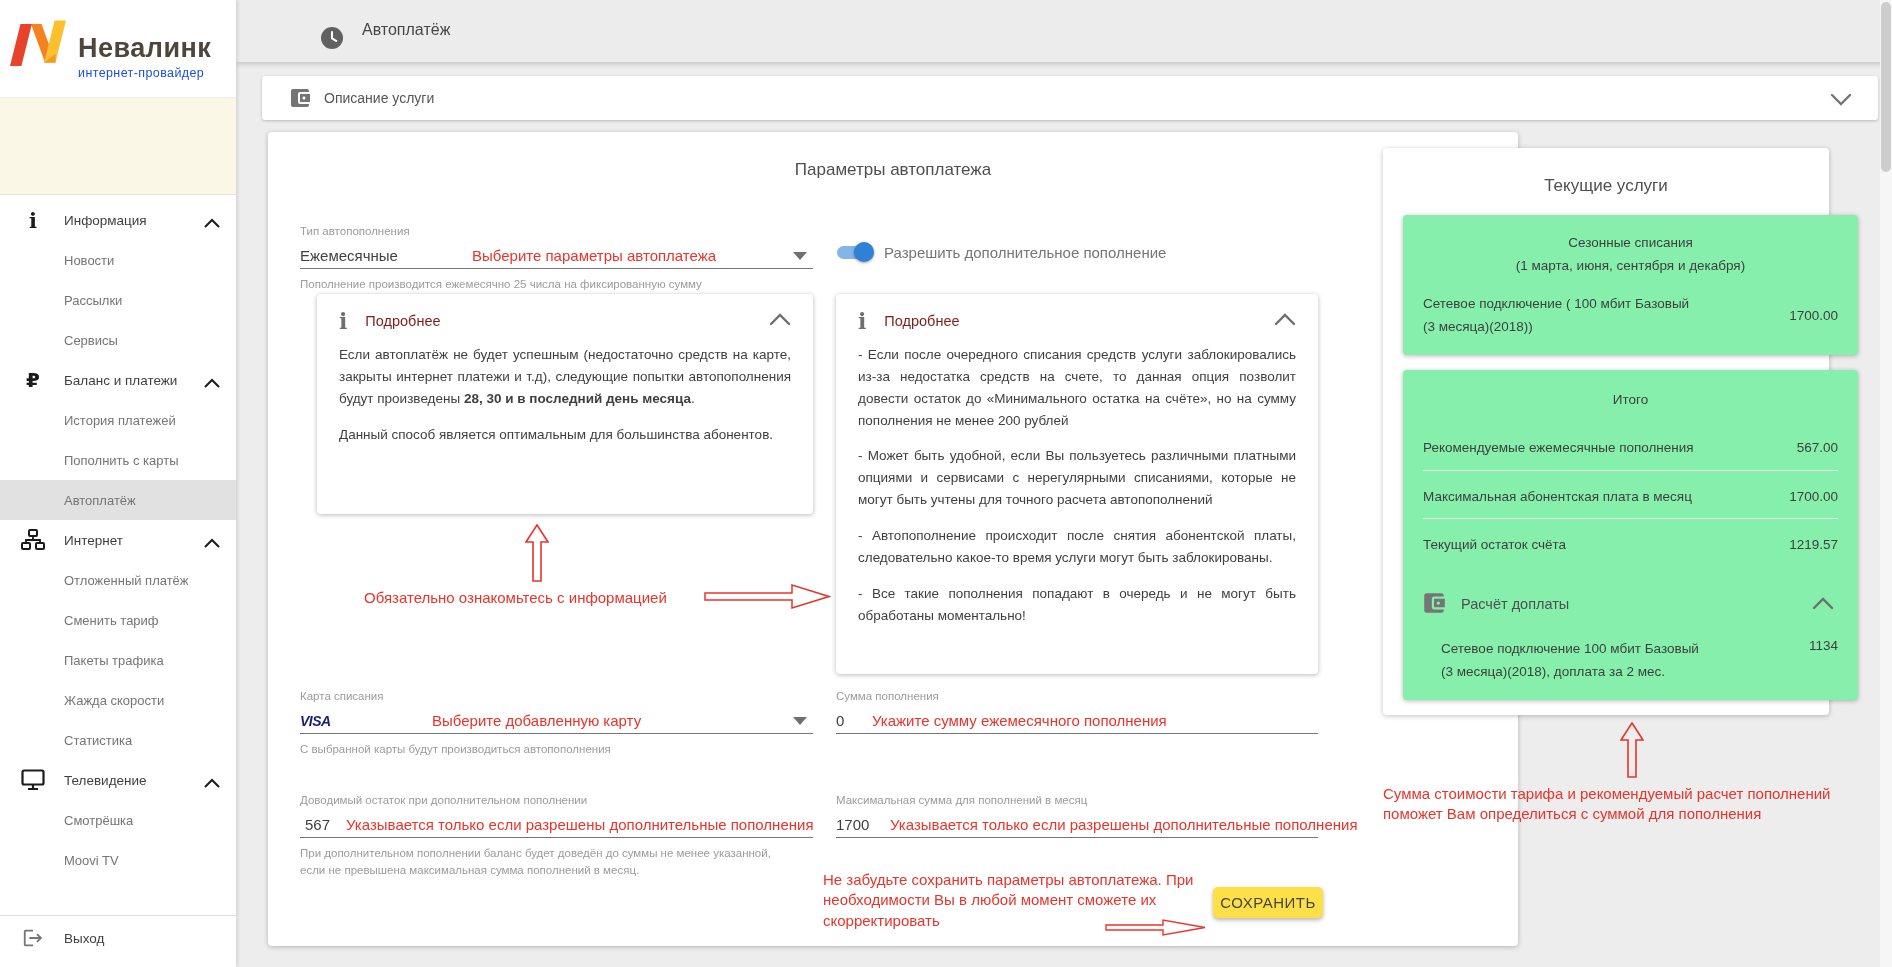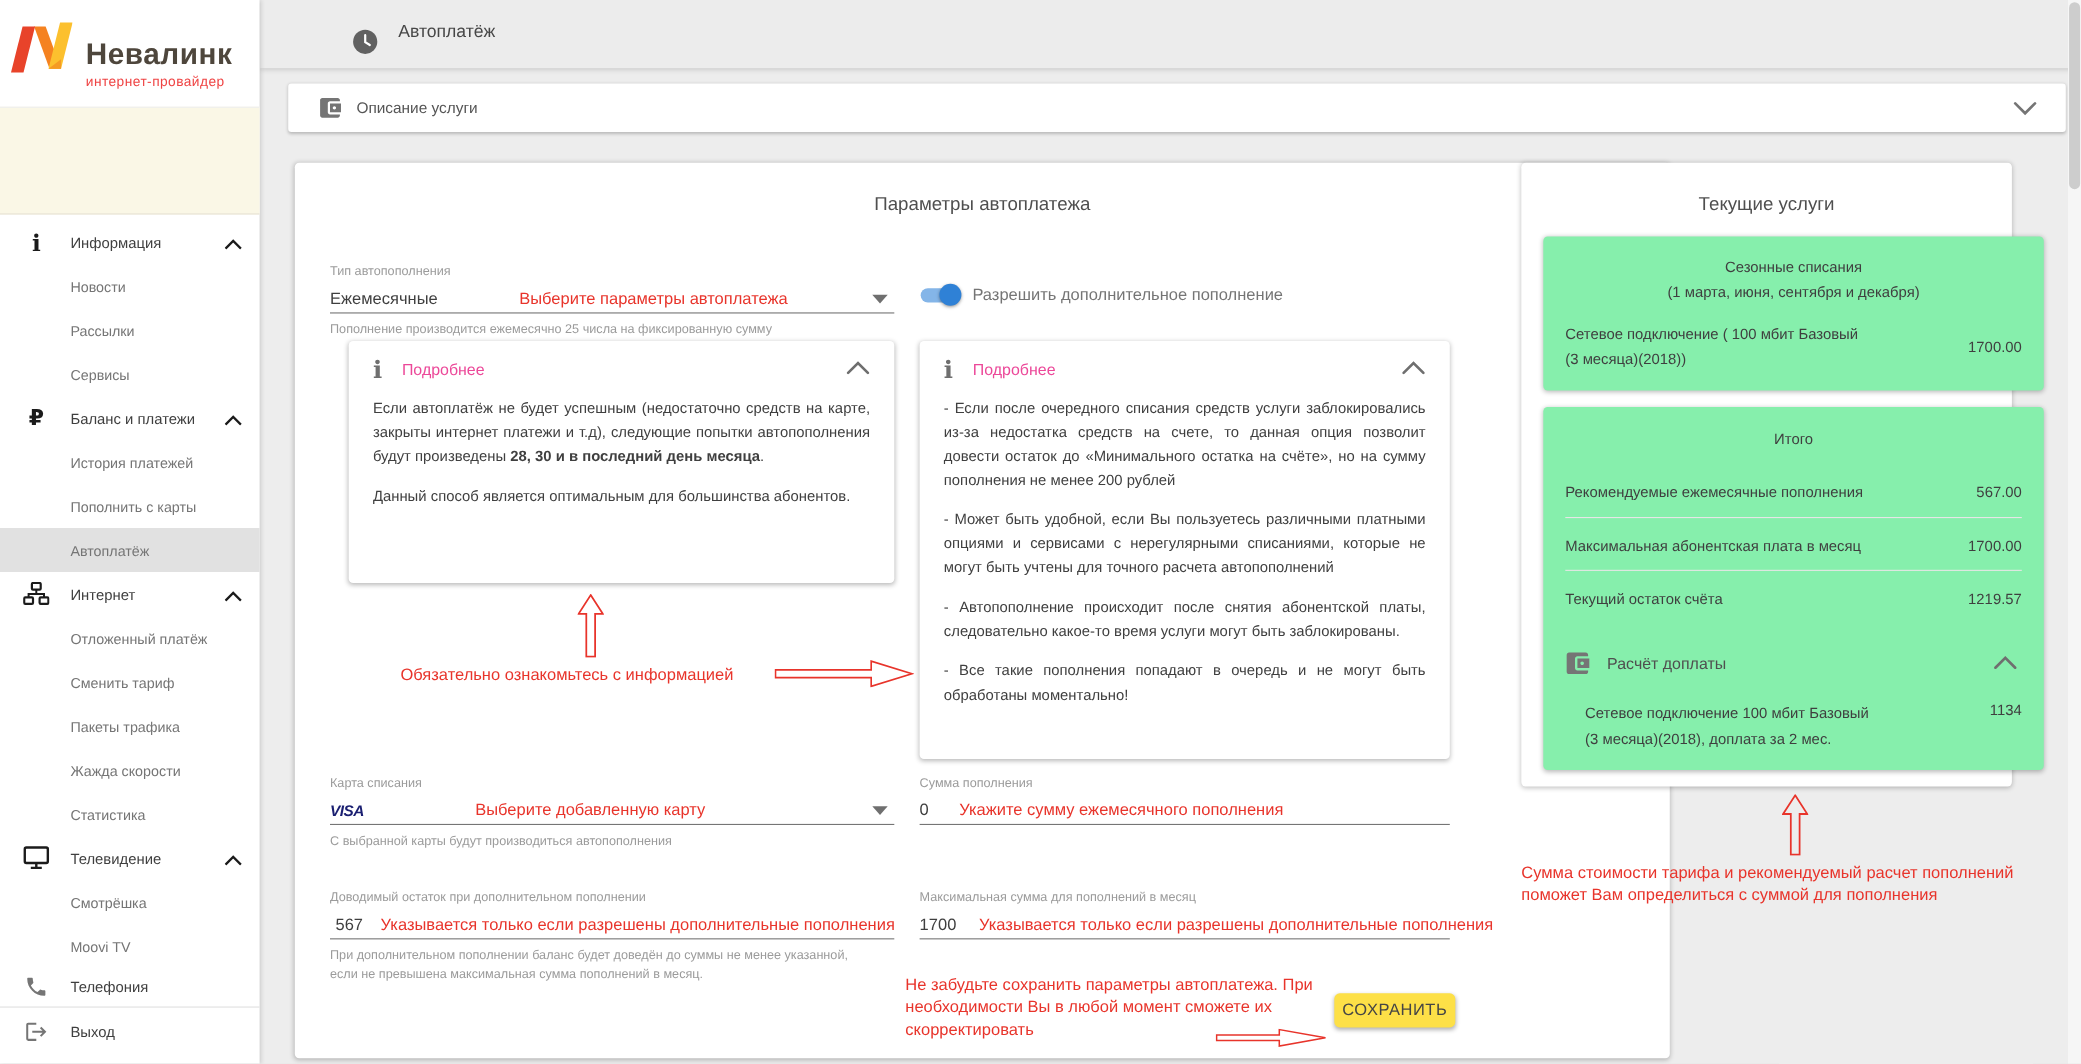--- a/index.html
+++ b/index.html
@@ -18,21 +18,21 @@
   .topbar{position:absolute;left:236px;top:0;right:0;height:62px;background:#ececec;
           box-shadow:0 2px 5px rgba(0,0,0,.18)}
   .topbar .page-title{position:absolute;left:126px;top:21px;font-size:16px;color:#474747}
 
   
   .sidebar{position:absolute;left:0;top:0;width:236px;height:967px;background:#fff;
            box-shadow:1px 0 4px rgba(0,0,0,.15);z-index:6}
   .logo-row{position:absolute;left:10px;top:14px;display:flex;align-items:flex-end}
   .brand-text{margin-left:12px}
   .brand-name{font-size:27px;font-weight:bold;color:#4e463c;letter-spacing:.5px}
-  .brand-tagline{font-size:12.5px;color:#ef4444;letter-spacing:.4px;margin-top:2px}
+  .brand-tagline{font-size:12.5px;color:#1d4ed8;letter-spacing:.4px;margin-top:2px}
   .ad-block{position:absolute;left:0;top:97px;width:236px;height:98px;background:#faf7e6;
             border-top:1px solid #eee;border-bottom:1px solid #e6e2d4}
   .nav-item{position:absolute;left:0;width:236px;height:40px;display:flex;align-items:center;cursor:pointer}
   .nav-item.active{background:#e1e1e1}
   .nav-ico{position:absolute;left:20px;width:26px;text-align:center;color:#1b1b1b}
   .nav-ico svg{display:block;margin:0 auto}
   .i-glyph{font-family:"DejaVu Serif","Liberation Serif",serif;font-weight:bold;font-size:21px;line-height:1}
   .rub-glyph{font-weight:bold;font-size:20px;line-height:1}
   .nav-label{margin-left:64px;font-size:13px;color:#757575}
   .nav-item.section .nav-label{font-size:13.5px;color:#3f3f3f}
@@ -41,21 +41,21 @@
 
   
   .service-bar{position:absolute;left:262px;top:76px;width:1616px;height:44px;background:#fff;
                border-radius:3px;box-shadow:0 1px 3px rgba(0,0,0,.22)}
   .service-bar .sb-label{position:absolute;left:62px;top:14px;font-size:14px;color:#555}
   .sb-wallet{position:absolute;left:26px;top:10px}
   .sb-chev{position:absolute;right:26px;top:16px}
 
   
   .card{position:absolute;background:#fff;border-radius:4px;box-shadow:0 1px 5px rgba(0,0,0,.25)}
-  .main-card{left:268px;top:148px;width:1250px;height:814px}
+  .main-card{left:268px;top:132px;width:1250px;height:814px}
   .card-title{position:absolute;left:0;width:100%;text-align:center;font-size:17px;color:#4f4f4f}
 
   
   .ufield{position:absolute}
   .flabel{font-size:11.5px;color:var(--label-gray)}
   .fvalue-row{position:relative;height:26px;margin-top:6px;border-bottom:1px solid #757575;
               display:flex;align-items:center}
   .fvalue{font-size:15px;color:var(--text-dark)}
   .fhint{position:absolute;font-size:15px;color:var(--red);white-space:nowrap}
   .caret{position:absolute;right:6px;top:9px;width:0;height:0;
@@ -68,21 +68,21 @@
   .toggle .track{position:absolute;left:1px;top:6px;width:34px;height:13px;border-radius:7px;background:#84b5e8}
   .toggle .knob{position:absolute;right:0;top:2px;width:20px;height:20px;border-radius:50%;
                 background:#2f81d6;box-shadow:0 1px 3px rgba(0,0,0,.4)}
   .toggle-label{position:absolute;font-size:15px;color:#757575}
 
   
   .info-card{position:absolute;background:#fff;border-radius:4px;box-shadow:0 1px 5px rgba(0,0,0,.28)}
   .info-head{display:flex;align-items:center;padding:16px 22px 6px;cursor:pointer}
   .info-i{font-family:"DejaVu Serif","Liberation Serif",serif;font-weight:bold;font-size:22px;
           color:var(--icon-gray);line-height:1}
-  .info-title{margin-left:18px;font-size:14.5px;color:#ec4899}
+  .info-title{margin-left:18px;font-size:14.5px;color:#7f1d1d}
   .info-chev{margin-left:auto}
   .info-body{padding:6px 22px 16px;font-size:13.5px;color:#3f3f3f;text-align:justify;line-height:1.62}
   .info-body p{margin-bottom:14px}
   .info-body p:last-child{margin-bottom:0}
 
   
   .annot{position:absolute;color:var(--red);font-size:15px;line-height:1.35;white-space:pre-line}
 
   
   .save-btn{position:absolute;width:110px;height:31px;background:#fde047;border:none;border-radius:5px;
@@ -221,28 +221,20 @@
       <span class="nav-chev"><svg width="16" height="10" viewBox="0 0 16 10">
             <path d="M1 9l7-7 7 7" stroke="#1b1b1b" stroke-width="2" fill="none"></path>
           </svg></span>
     </div>
     <div class="nav-item" style="top:800px">
       <span class="nav-label">Смотрёшка</span>
     </div>
     <div class="nav-item" style="top:840px">
       <span class="nav-label">Moovi TV</span>
     </div>
-    <div class="nav-item section" style="top:877px">
-      <span class="nav-ico">
-        <svg width="22" height="22" viewBox="0 0 24 24" fill="#757575">
-            <path d="M6.62 10.79c1.44 2.83 3.76 5.14 6.59 6.59l2.2-2.2c.27-.27.67-.36 1.02-.24 1.12.37 2.33.57 3.57.57.55 0 1 .45 1 1V20c0 .55-.45 1-1 1-9.39 0-17-7.61-17-17 0-.55.45-1 1-1h3.5c.55 0 1 .45 1 1 0 1.25.2 2.45.57 3.57.11.35.03.74-.25 1.02l-2.2 2.2z"></path>
-          </svg>
-      </span>
-      <span class="nav-label">Телефония</span>
-    </div>
     <div class="nav-divider" style="top:915px"></div>
     <div class="nav-item section" style="top:918px">
       <span class="nav-ico">
         <svg width="22" height="22" viewBox="0 0 24 24" fill="#757575">
             <path d="M17 7l-1.41 1.41L18.17 11H8v2h10.17l-2.58 2.58L17 17l5-5zM4 5h8V3H4c-1.1 0-2 .9-2 2v14c0 1.1.9 2 2 2h8v-2H4V5z"></path>
           </svg>
       </span>
       <span class="nav-label">Выход</span>
     </div>
   </div>

